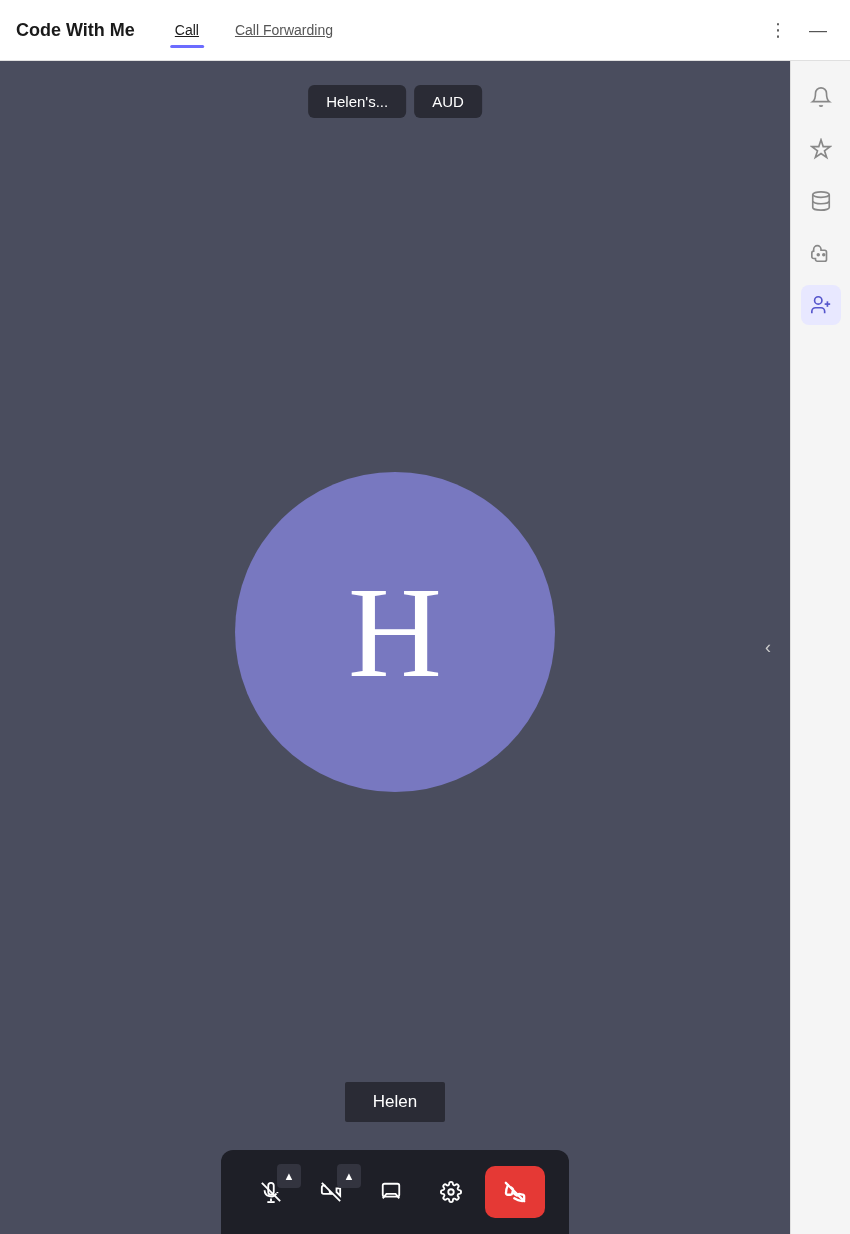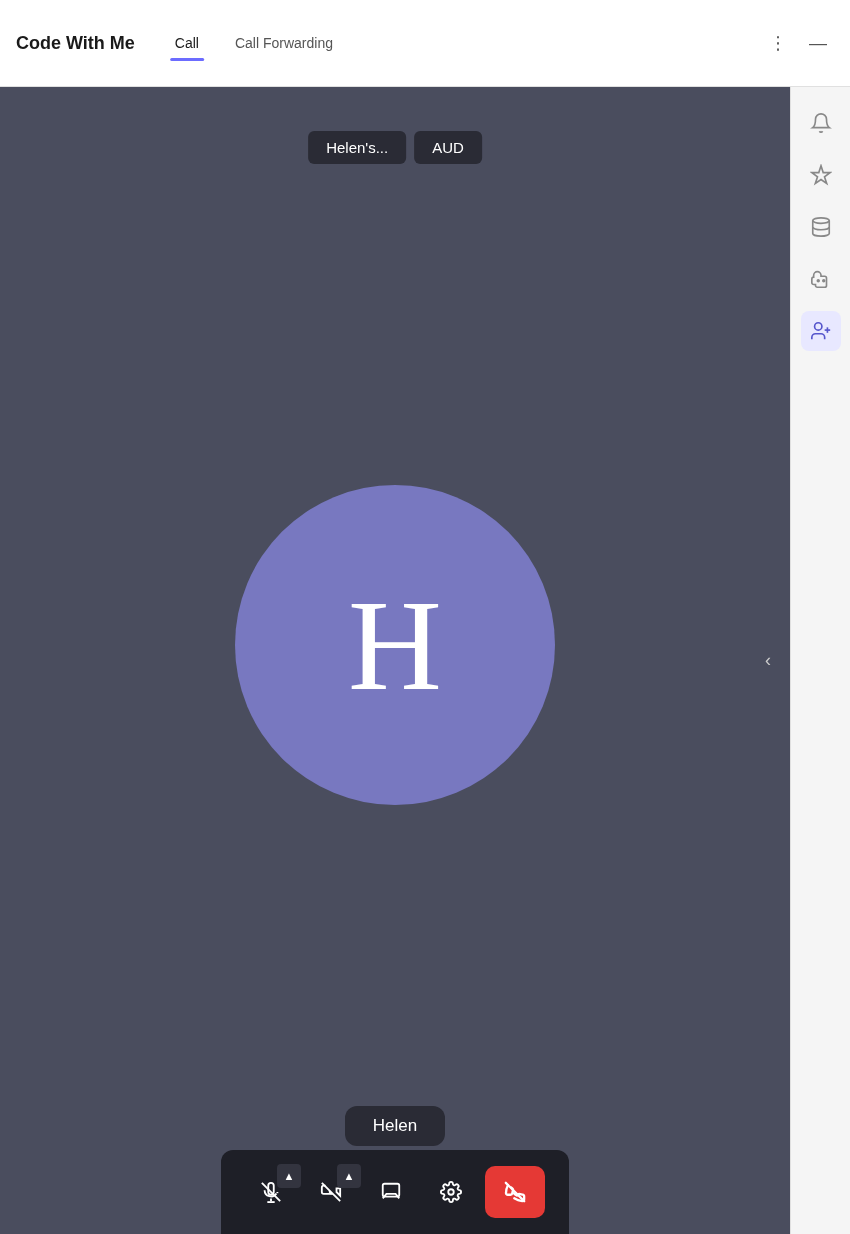--- a/index.html
+++ b/index.html
@@ -10,21 +10,21 @@
       background: #fff;
       overflow: hidden;
       display: flex;
       flex-direction: column;
     }
 
     
     .header {
       display: flex;
       align-items: center;
-      height: 87px;
+      height: 61px;
       background: #fff;
       border-bottom: 1px solid #e0e0e0;
       padding: 0 16px;
       flex-shrink: 0;
     }
     .header-title {
       font-size: 18px;
       font-weight: 700;
       color: #1a1a1a;
       margin-right: 24px;
@@ -36,20 +36,21 @@
       gap: 4px;
       flex: 1;
     }
     .header-tab {
       padding: 8px 16px;
       font-size: 14px;
       color: #555;
       cursor: pointer;
       border-radius: 4px;
       position: relative;
+      text-decoration: underline;
     }
     .header-tab.active {
       color: #1a1a1a;
       font-weight: 500;
     }
     .header-tab.active::after {
       content: '';
       position: absolute;
       bottom: -2px;
       left: 50%;
@@ -89,21 +90,21 @@
       background: #4a4d5e;
       position: relative;
       display: flex;
       flex-direction: column;
       align-items: center;
     }
 
     
     .call-top-bar {
       position: absolute;
-      top: 44px;
+      top: 24px;
       left: 50%;
       transform: translateX(-50%);
       display: flex;
       gap: 8px;
       z-index: 10;
       justify-content: center;
     }
     .call-top-btn {
       background: #2a2b35;
       color: #fff;
@@ -146,25 +147,25 @@
       left: 0;
       right: 0;
       display: flex;
       flex-direction: column;
       align-items: center;
       padding-bottom: 0;
     }
     .caller-name-badge {
       background: #2a2b35;
       color: #fff;
-      border-radius: 12px;
+      border-radius: 2px;
       padding: 10px 28px;
       font-size: 17px;
       font-weight: 500;
-      margin-bottom: 4px;
+      margin-bottom: 28px;
     }
     .controls-bar {
       background: #1e1f27;
       border-radius: 12px 12px 0 0;
       padding: 16px 24px;
       display: flex;
       align-items: center;
       gap: 8px;
       width: auto;
     }

